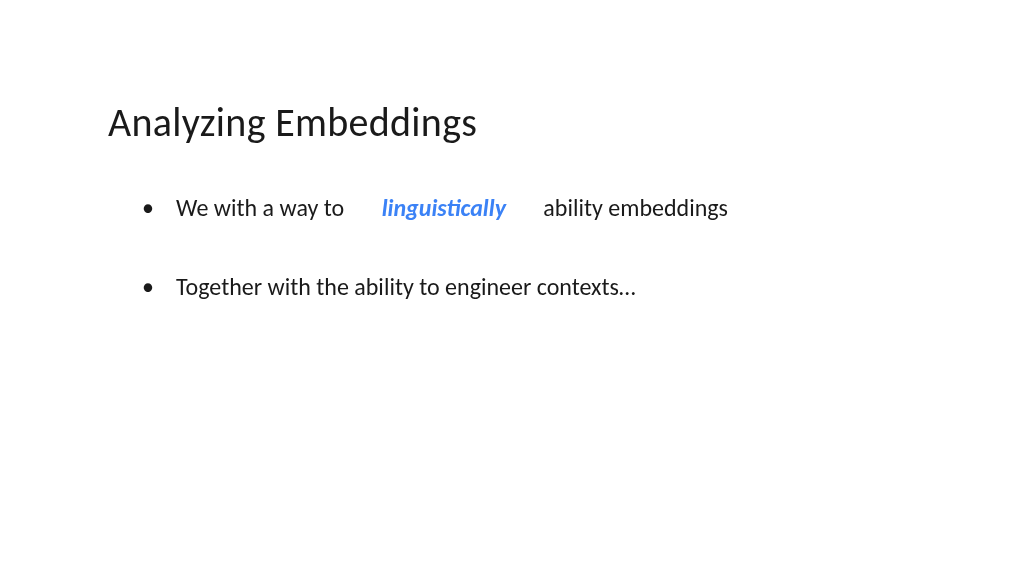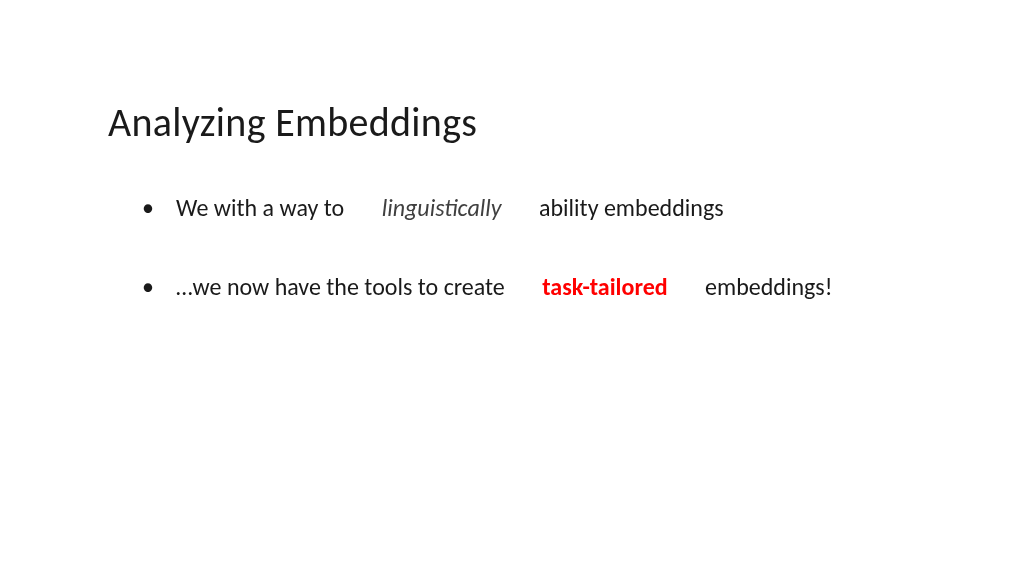--- a/index.html
+++ b/index.html
@@ -37,34 +37,34 @@
     }
     .bullets li::before {
       content: "•";
       position: absolute;
       left: 0;
       top: 0;
       font-size: 24px;
       color: #1a1a1a;
     }
     .highlight-violet {
-      color: #404040;
+      color: #3b82f6;
       font-style: italic;
-      font-weight: 400;
+      font-weight: 700;
     }
     .highlight-red {
       color: #ff0000;
       font-weight: 700;
     }
   </style>
 </head>
 <body>
 
 <h1 class="title">Analyzing Embeddings</h1>
 
 <ul class="bullets">
   <li>
     <span>We with a way to </span><span class="highlight-violet">linguistically</span><span> ability embeddings</span>
   </li>
   <li>
-    <span>…we now have the tools to create </span><span class="highlight-red">task-tailored</span><span> embeddings!</span>
+    <span>Together with the ability to engineer contexts…</span><span></span><span></span>
   </li>
 </ul>
 
 </body></html>

